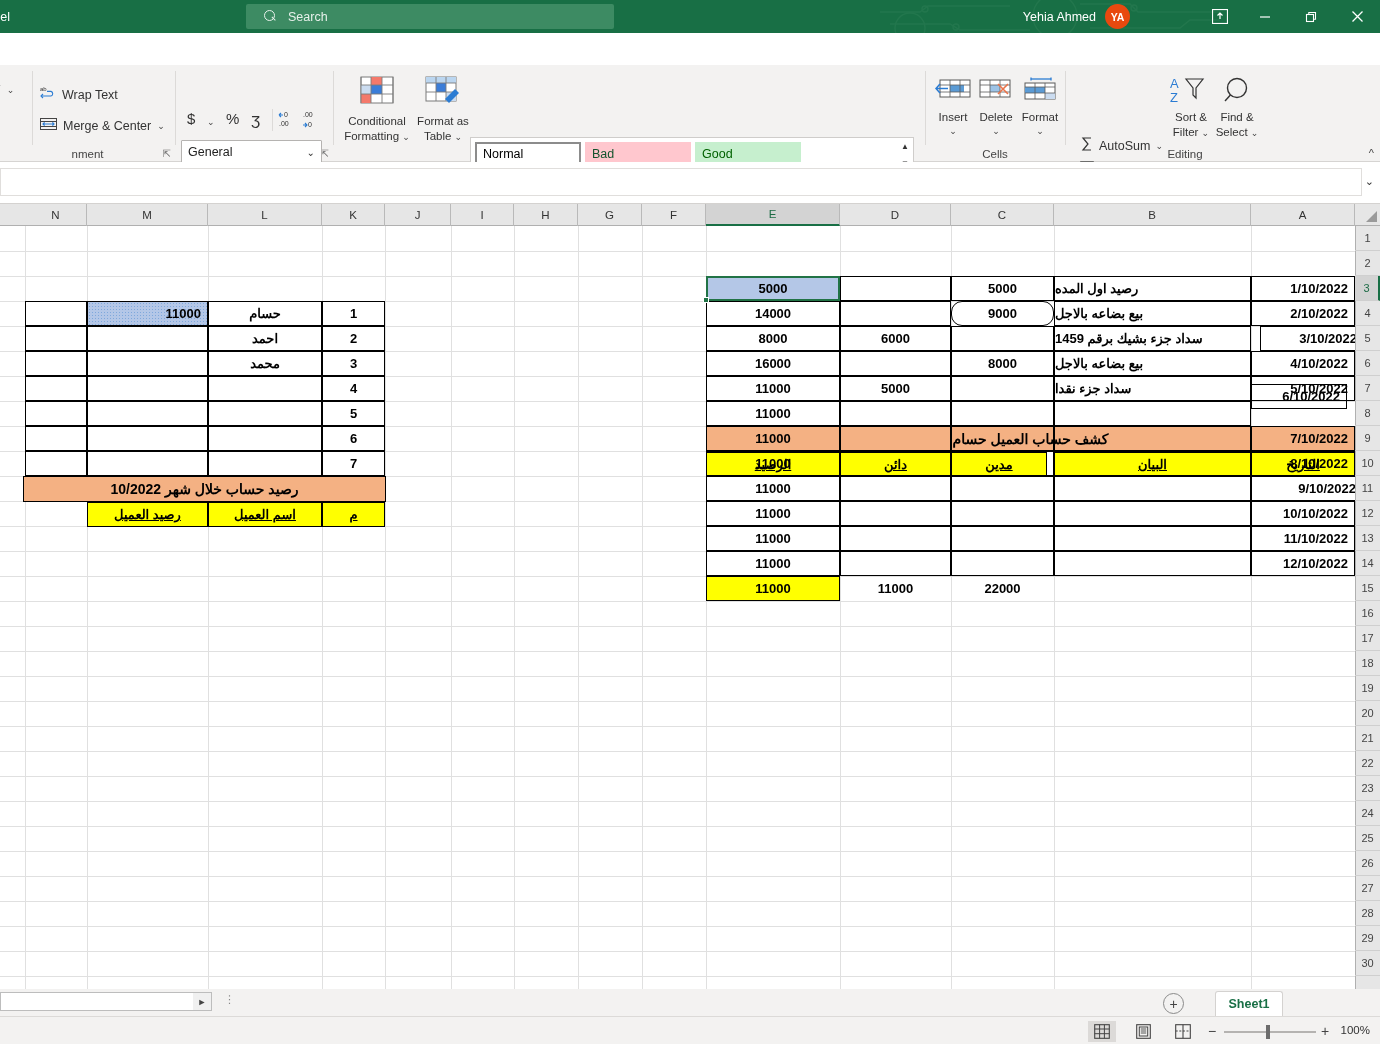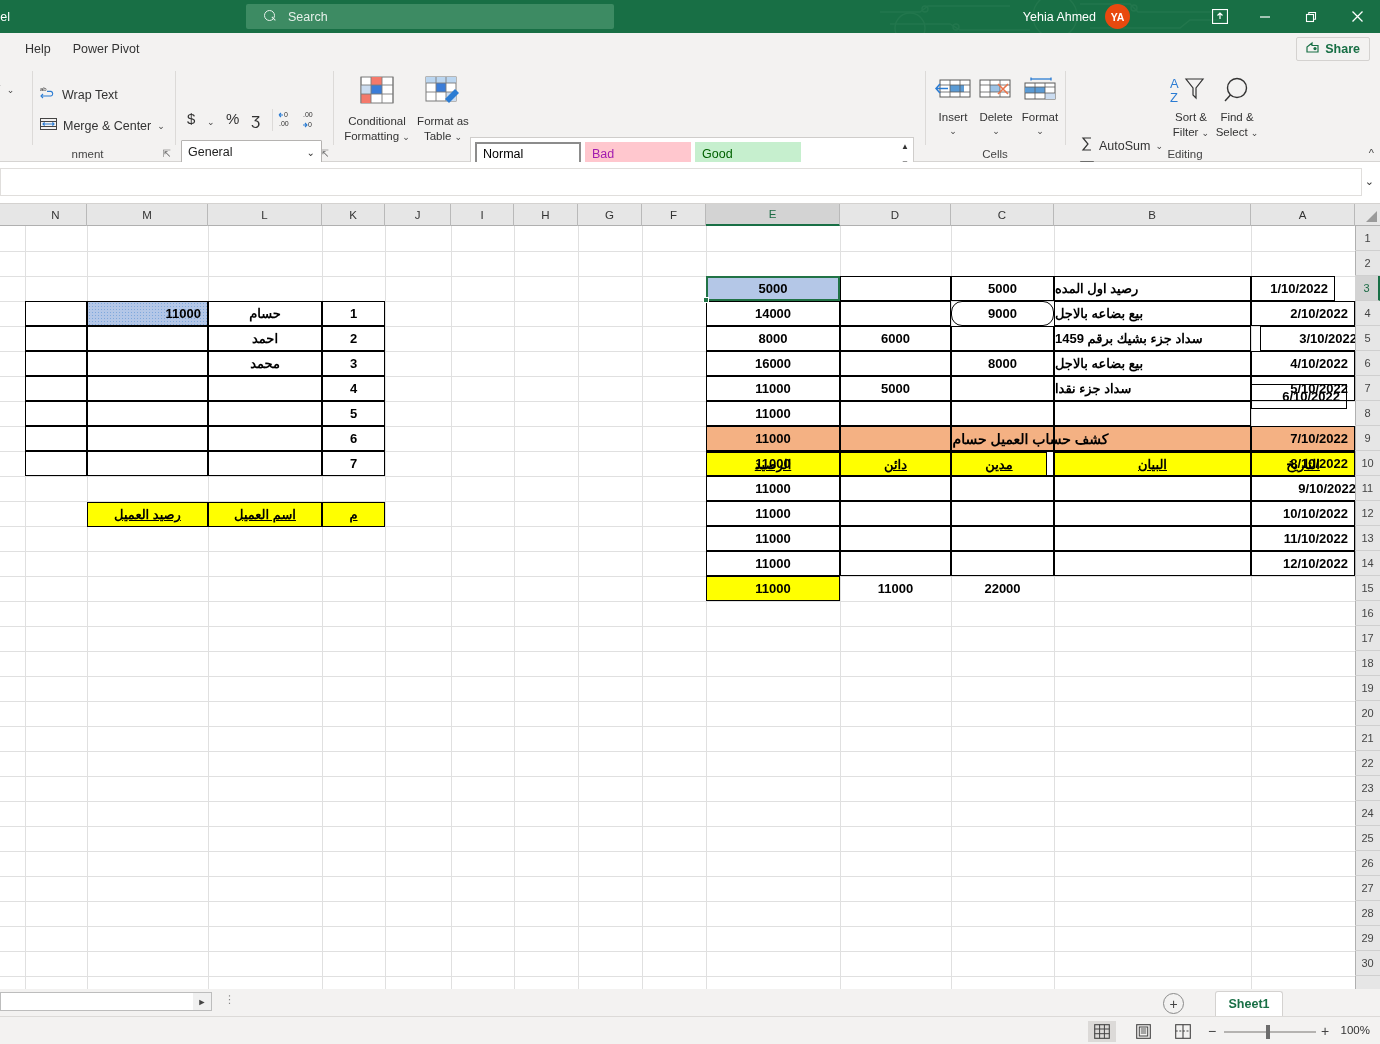--- a/index.html
+++ b/index.html
@@ -298,33 +298,20 @@
         </svg>
       </div>
       <div class="tb-wb">
         <svg width="13" height="13" viewBox="0 0 13 13">
             <path d="M1.5 1.5 L11.5 11.5 M11.5 1.5 L1.5 11.5" stroke="#fff" stroke-width="1.3"></path>
           </svg>
       </div>
     </div>
   </div>
 
-  <div class="tabrow">
-    <div class="tab tab-help">Help</div>
-    <div class="tab">Power Pivot</div>
-    <div class="share-btn">
-      <span>
-        <svg width="14" height="13" viewBox="0 0 14 13">
-          <path d="M1 11 L1 6 L6 2 L6 4.5 L12 4.5 L12 11 Z" fill="none" stroke="#186F45" stroke-width="1.2"></path>
-          <circle cx="9" cy="7.6" r="1.6" fill="#186F45"></circle>
-        </svg>
-      </span>
-      <span>Share</span>
-    </div>
-  </div>
 
   <div class="ribbon">
 
     <div class="grp" style="left:0;width:175px;">
       <div class="wraprow" style="left:-6px; top:18px;">
         <span class="btn-txt">¶</span>
         <span class="chev">⌄</span>
       </div>
       <div class="grp-div" style="left:32px;"></div>
       <div class="wraprow" style="left:40px; top:20px;">
@@ -421,21 +408,21 @@
         </svg>
       </span>
       <span class="cap">Format as</span>
       <span class="cap"><span>Table</span> <span class="chev">⌄</span></span>
     </div>
 
     <div class="stylegal" id="stylegal">
         <div class="stylecell" style="background: rgb(255, 255, 255); color: rgb(0, 0, 0); border: 2px solid rgb(140, 140, 140);">
           <span>Normal</span>
         </div>
-        <div class="stylecell" style="background: rgb(255, 199, 206); color: #a21caf; border: 1px solid rgb(255, 199, 206);">
+        <div class="stylecell" style="background: rgb(255, 199, 206); color: #14532d; border: 1px solid rgb(255, 199, 206);">
           <span>Bad</span>
         </div>
         <div class="stylecell" style="background: rgb(198, 239, 206); color: rgb(0, 97, 0); border: 1px solid rgb(198, 239, 206);">
           <span>Good</span>
         </div>
         <div class="stylecell" style="background: radial-gradient(rgb(240, 217, 138) 0.5px, transparent 0.6px) 0% 0% / 3px 3px rgb(255, 235, 156); color: rgb(156, 101, 0); border: 1px solid rgb(255, 235, 156);">
           <span>Neutral</span>
         </div>
         <div class="stylecell" style="background: rgb(255, 255, 255); color: rgb(250, 125, 0); border: 1px solid rgb(127, 127, 127);">
           <span>Calculation</span>
@@ -603,20 +590,21 @@
         <div class="gl-h" style="top: 575px;"></div>
         <div class="gl-h" style="top: 600px;"></div>
         <div class="gl-h" style="top: 625px;"></div>
         <div class="gl-h" style="top: 650px;"></div>
         <div class="gl-h" style="top: 675px;"></div>
         <div class="gl-h" style="top: 700px;"></div>
         <div class="gl-h" style="top: 725px;"></div>
         <div class="gl-h" style="top: 750px;"></div>
       </div>
 
+    <div class="cell bd org bold ctr rtl" style="left:23px; top:272px; width:363px; height:26px; font-size:14px;">رصيد حساب خلال شهر 10/2022</div>
 
     <div class="cell bd yel bold ctr ul rtl" style="left:87px; top:298px; width:121px;">رصيد العميل</div>
     <div class="cell bd yel bold ctr ul rtl" style="left:208px; top:298px; width:114px;">اسم العميل</div>
     <div class="cell bd yel bold ctr ul rtl" style="left:322px; top:298px; width:63px;">م</div>
 
     <div id="summary-rows">
         <div class="cell bd bold rgt selblue" style="left: 87px; top: 97px; width: 121px; background-image: radial-gradient(rgb(127, 168, 220) 0.6px, transparent 0.7px); background-size: 3px 3px;">
           <span>11000</span>
         </div>
         <div class="cell bd bold ctr rtl" style="left: 208px; top: 97px; width: 114px;">
@@ -680,21 +668,21 @@
         <div class="cell bd bold ctr selblue selgreen" style="left: 706px; top: 72px; width: 134px;">
           <span>5000</span>
         </div>
         <div class="cell bd bold ctr" style="left: 840px; top: 72px; width: 111px;"></div>
         <div class="cell bd bold ctr" style="left: 951px; top: 72px; width: 103px;">
           <span>5000</span>
         </div>
         <div class="cell bd bold rgt rtl" style="left: 1054px; top: 72px; width: 197px;">
           <span>رصيد اول المده</span>
         </div>
-        <div class="cell bd bold rgt" style="left: 1251px; top: 72px; width: 84px;">
+        <div class="cell bd bold rgt" style="left: 1251px; top: 72px; width: 104px;">
           <span>1/10/2022</span>
         </div>
         <div class="cell bd bold ctr" style="left: 706px; top: 97px; width: 134px;">
           <span>14000</span>
         </div>
         <div class="cell bd bold ctr" style="left: 840px; top: 97px; width: 111px;"></div>
         <div class="cell bd bold ctr" style="left: 951px; top: 97px; width: 103px; border-radius: 11px;">
           <span>9000</span>
         </div>
         <div class="cell bd bold rgt rtl" style="left: 1054px; top: 97px; width: 197px;">

